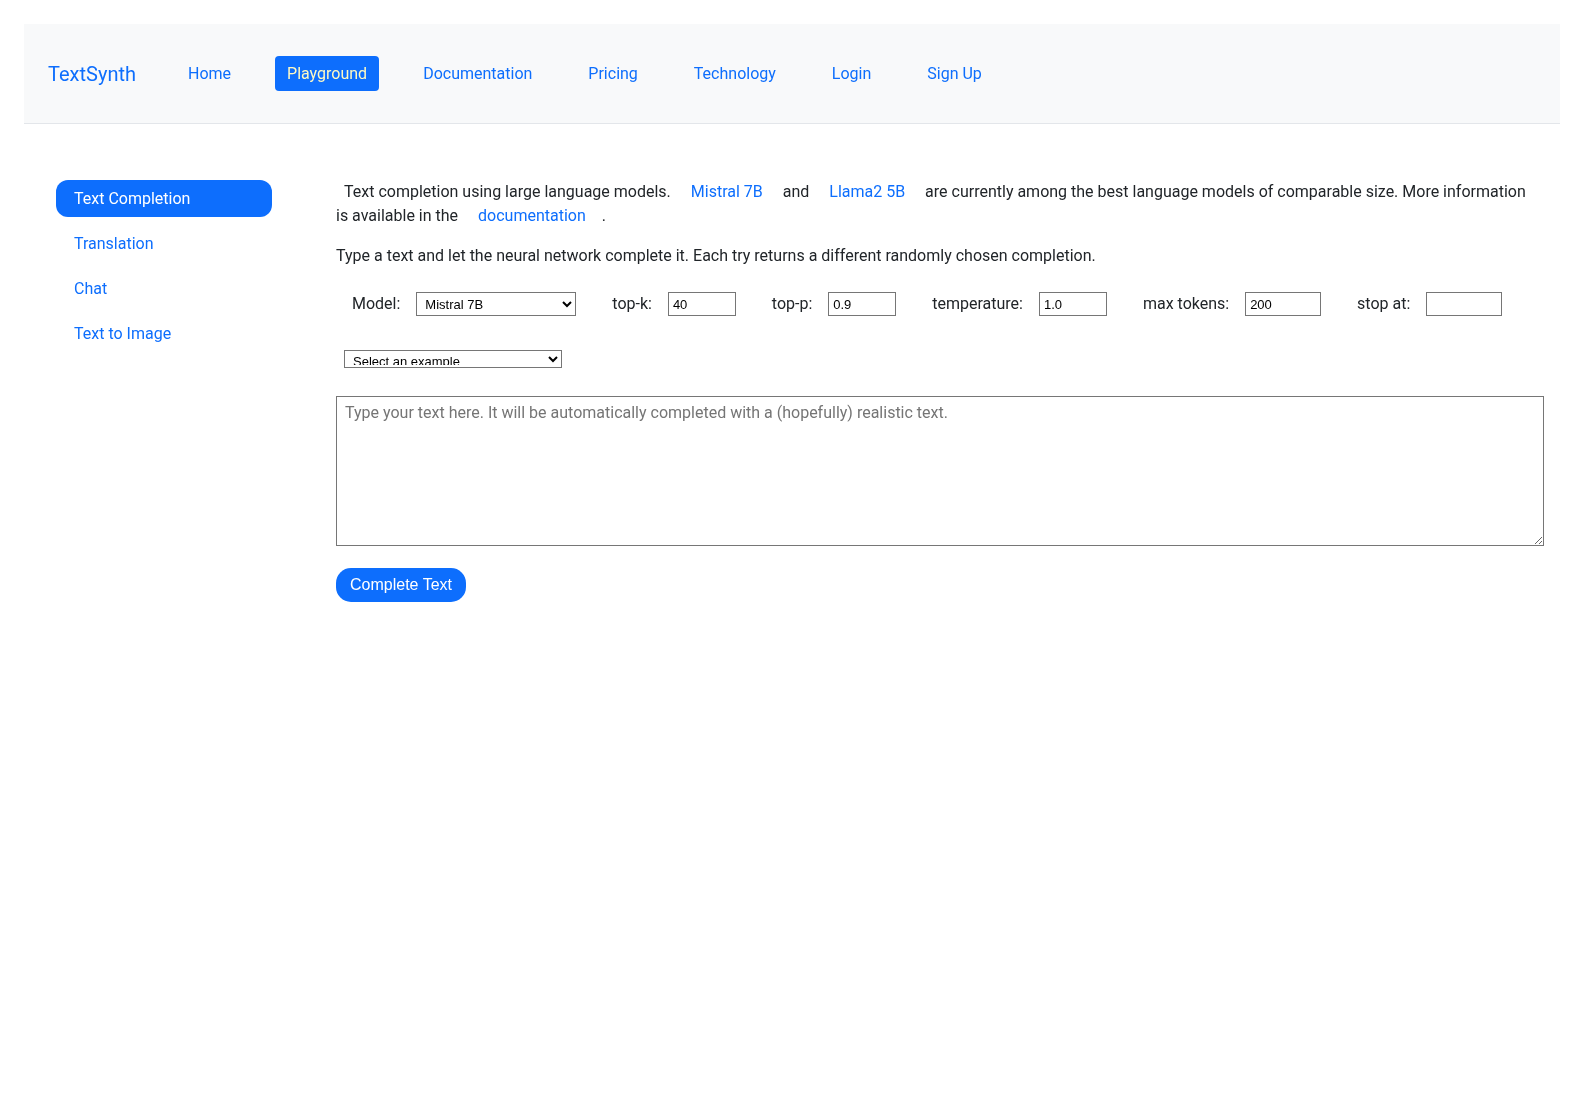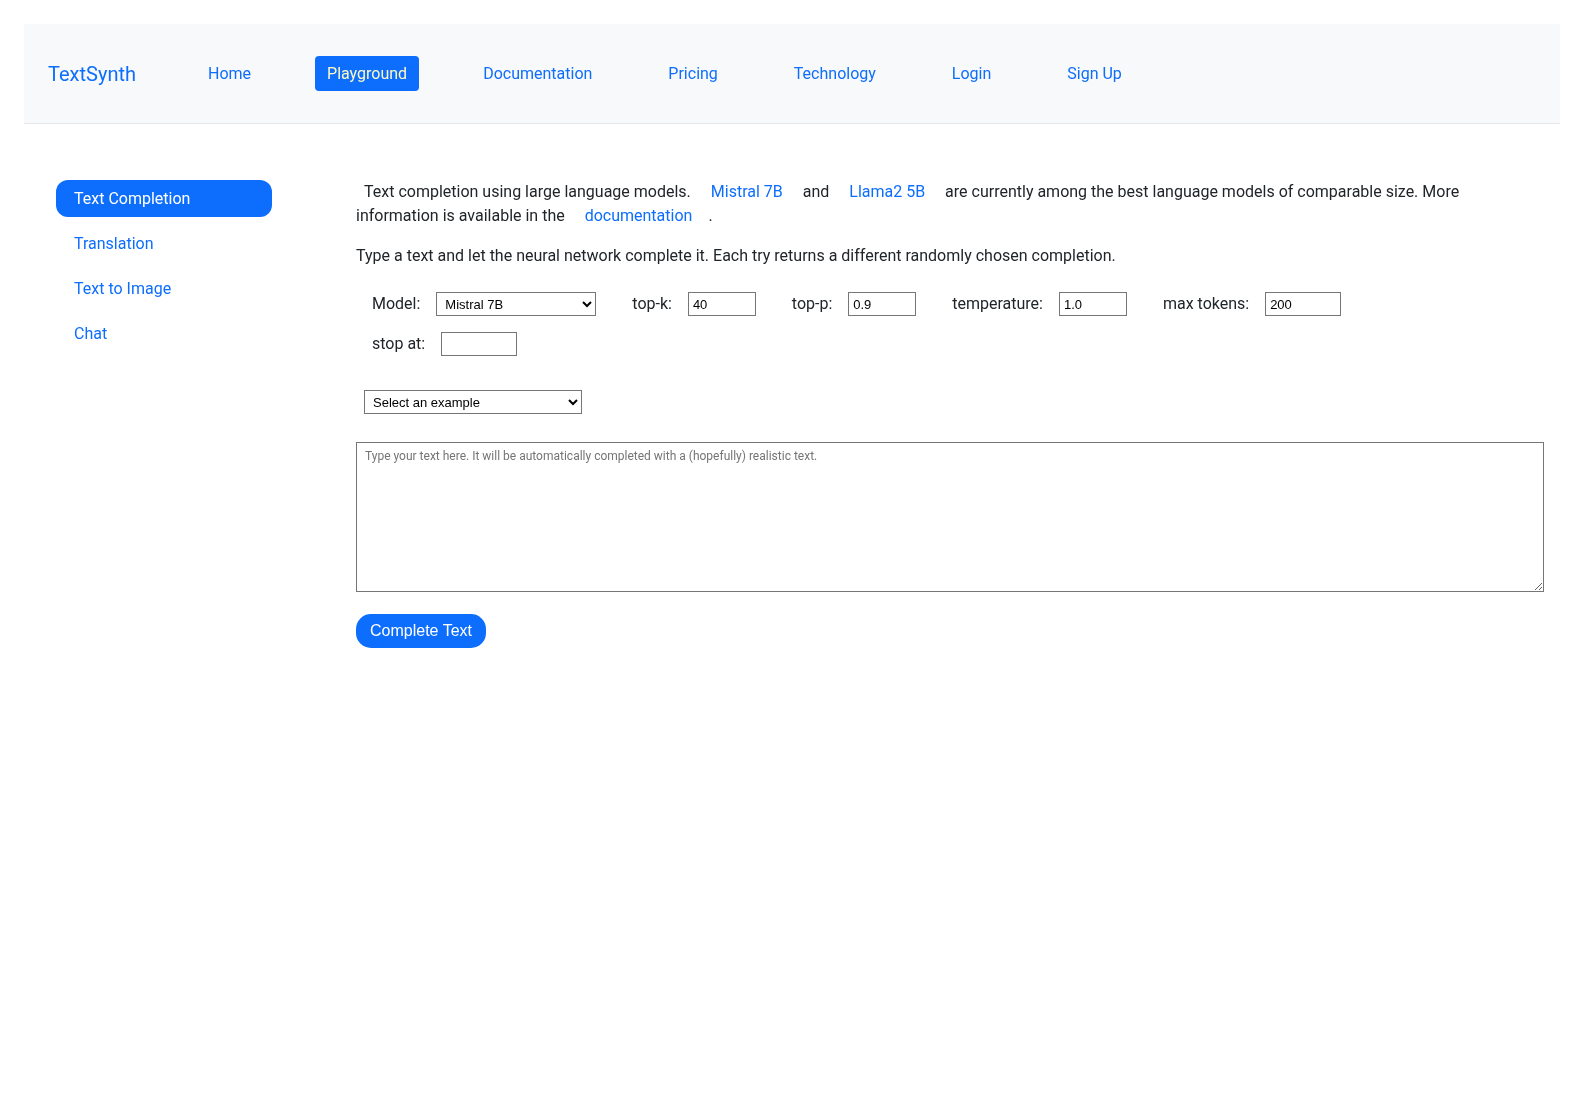--- a/index.html
+++ b/index.html
@@ -1,19 +1,18 @@
 <!DOCTYPE html>
 <html><head>
   <meta charset="utf-8">
   <style>
     * {
       box-sizing: border-box;
       margin: 8px;
       padding: 0;
-      gap: 20px;
     }
     body {
       font-family: -apple-system, BlinkMacSystemFont, "Segoe UI", Roboto, "Helvetica Neue", Arial, sans-serif;
       font-size: 16px;
       color: #212529;
       background: #fff;
     }
     .navbar {
       background: #f8f9fa;
       border-bottom: 1px solid #e3e6ea;
@@ -101,30 +100,30 @@
     }
     .controls input.medium {
       width: 76px;
     }
     .example-select {
       border: 1px solid #767676;
       padding: 2px 4px;
       font-size: 13px;
       font-family: Arial, sans-serif;
       width: 218px;
-      height: 24px;
+      height: 18px;
       background: #fff;
       margin-bottom: 12px;
     }
     .text-area {
       width: 100%;
       height: 150px;
       border: 1px solid #767676;
       padding: 6px 8px;
-      font-size: 12px;
+      font-size: 16px;
       font-family: inherit;
       resize: both;
       margin-bottom: 10px;
     }
     .text-area::placeholder {
       color: #757575;
     }
     .btn-primary {
       background: #0d6efd;
       color: #fff;
@@ -166,22 +165,22 @@
     <li>
         <a href="#">Sign Up</a>
       </li>
   </ul>
 </nav>
 
 <div class="container">
   <div class="sidebar">
     <a href="#" class="sidebar-item active">Text Completion</a>
     <a href="#" class="sidebar-item">Translation</a>
+    <a href="#" class="sidebar-item">Chat</a>
     <a href="#" class="sidebar-item">Text to Image</a>
-    <a href="#" class="sidebar-item">Chat</a>
   </div>
 
   <div class="main">
     <p>
       <span>Text completion using large language models. </span><a href="#">Mistral 7B</a><span> and </span><a href="#">Llama2 5B</a><span> are currently among the best language models of comparable size. More information is available in the </span><a href="#">documentation</a><span>.</span>
     </p>
 
     <p>Type a text and let the neural network complete it. Each try returns a different randomly chosen completion.</p>
 
     <div class="controls">

